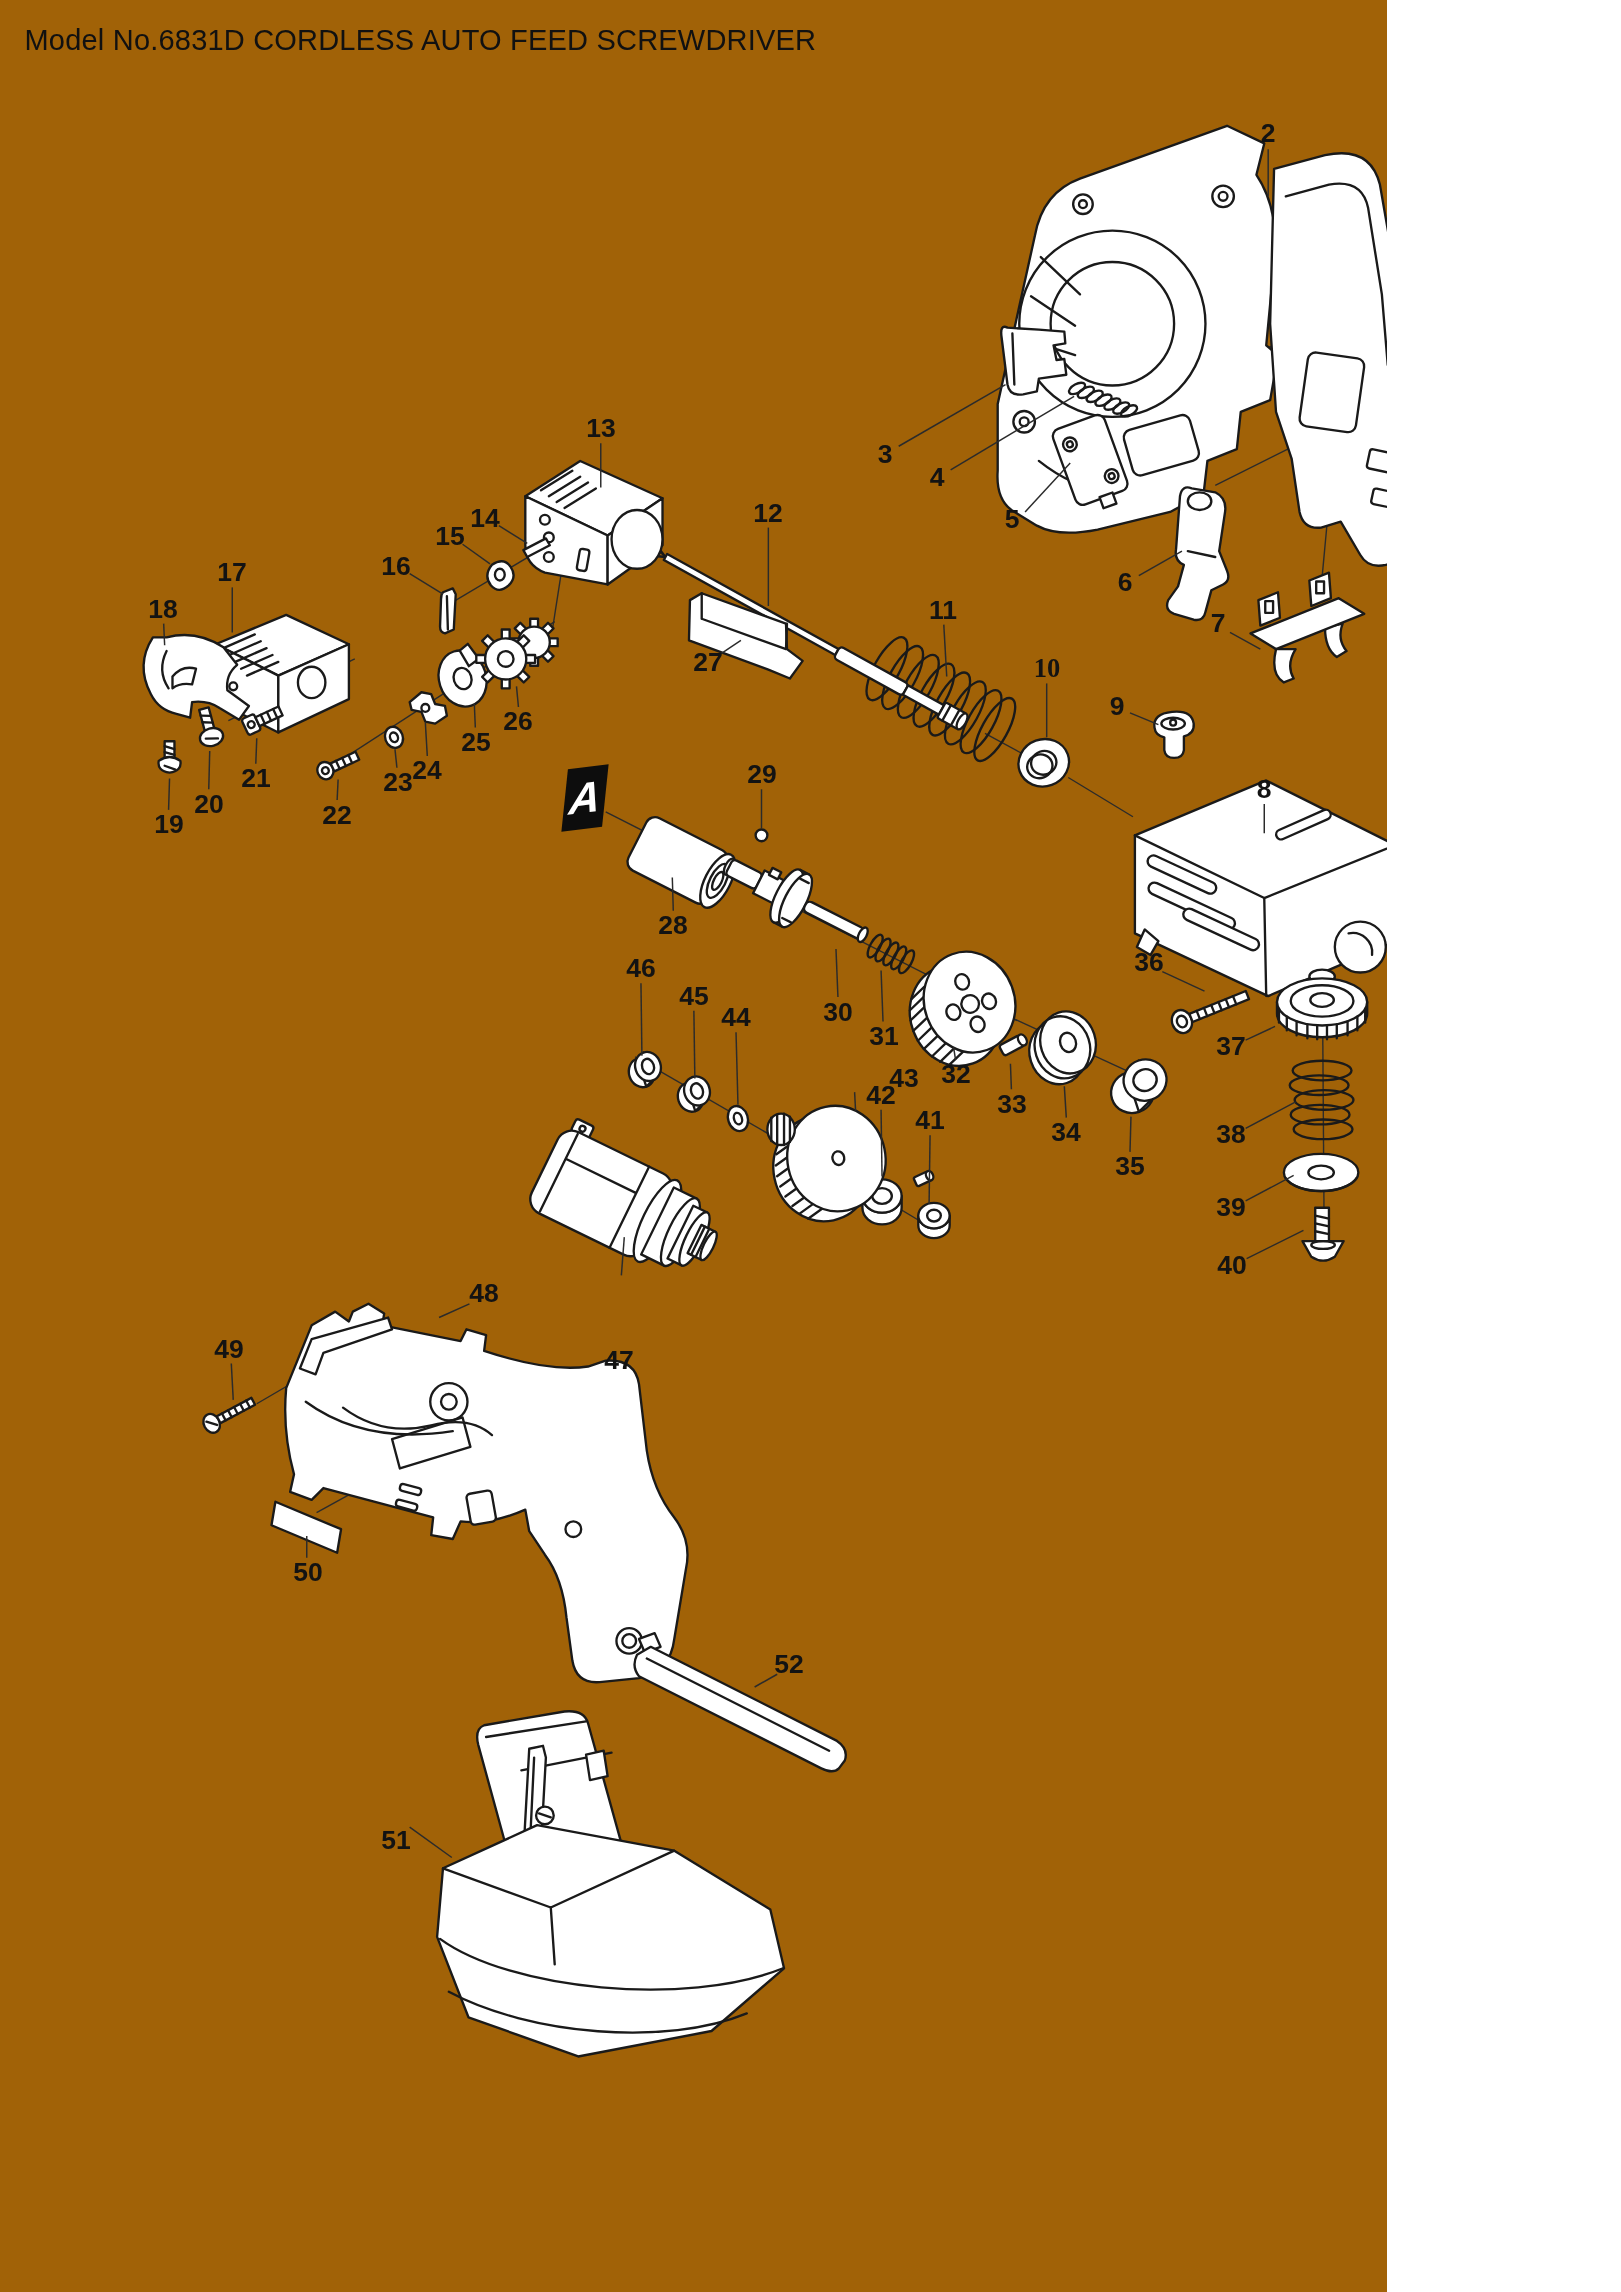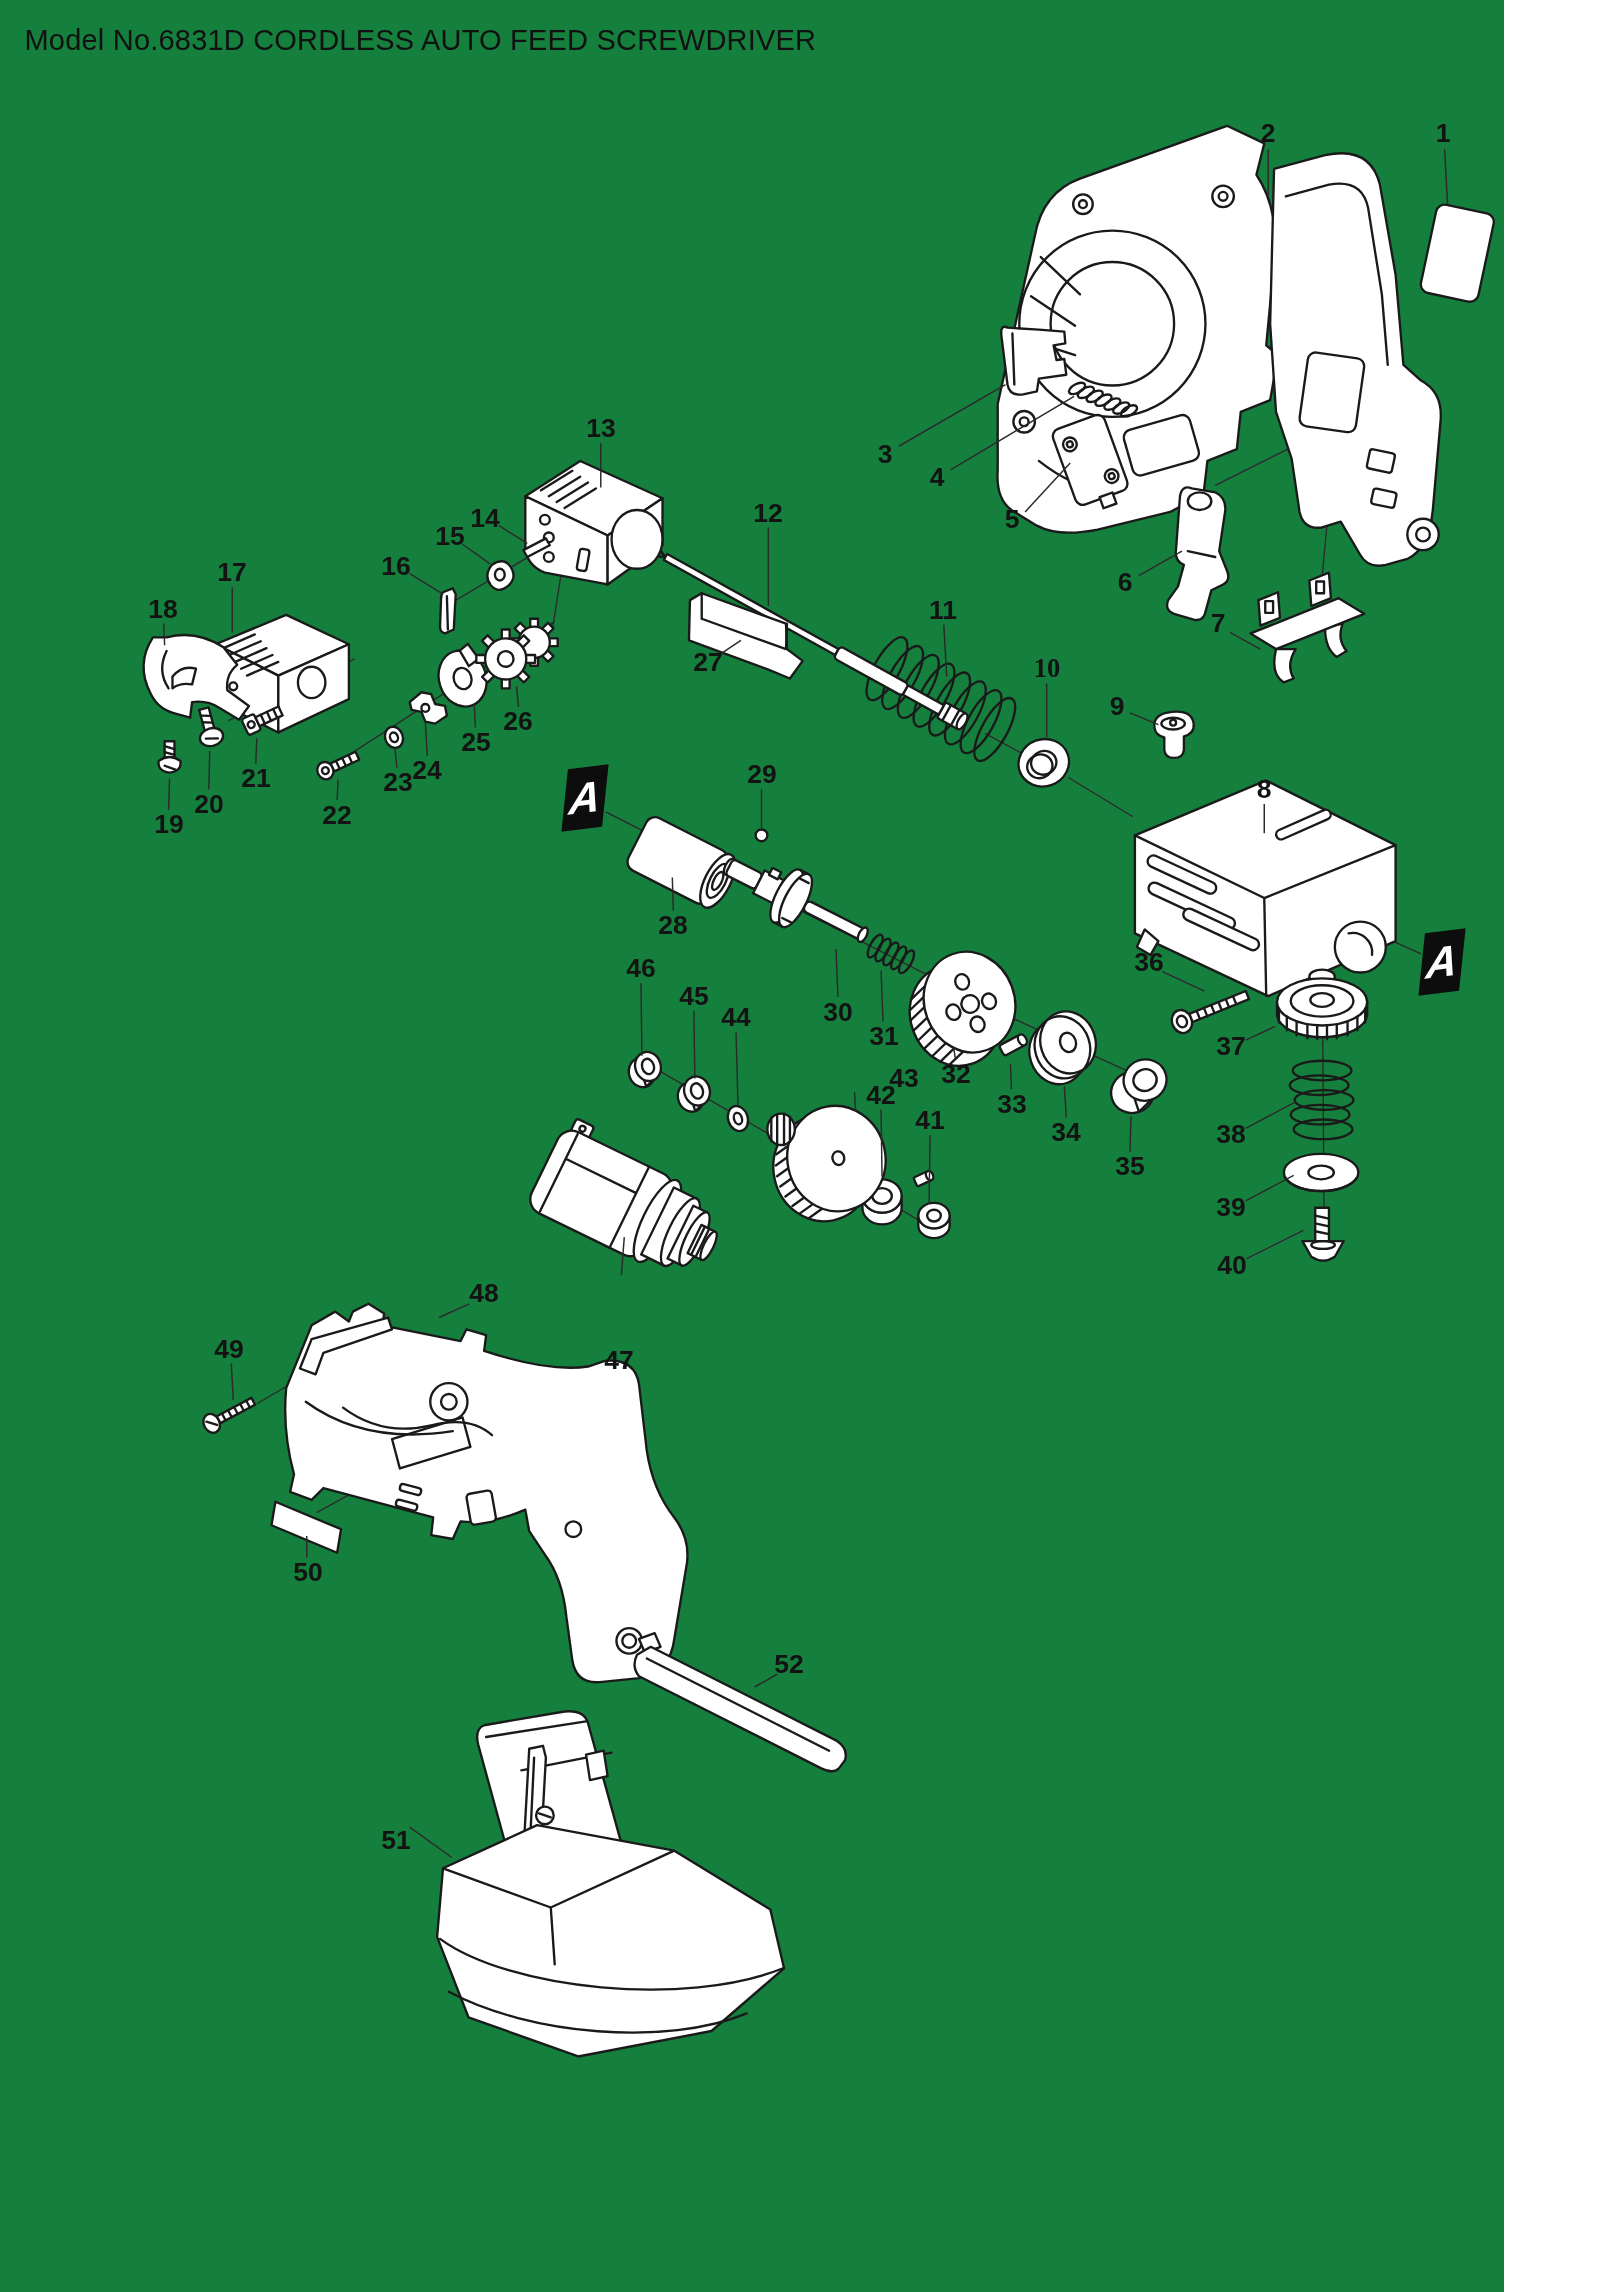--- a/index.html
+++ b/index.html
@@ -1,17 +1,17 @@
 <!DOCTYPE html>
 <html><head>
 <meta charset="utf-8">
 <style>
   html,body{margin:0;padding:0;background:#fff;}
   body{width:1621px;height:2293px;font-family:"Liberation Sans",sans-serif;}
-  .stage{position:relative;width:1504px;height:2293px;background:#15803d;overflow:hidden;}
+  .stage{position:relative;width:1387px;height:2293px;background:#a16207;overflow:hidden;}
   .stage svg{position:absolute;left:0;top:0;}
   .doc-title{position:absolute;left:24.5px;top:23.5px;font-size:29px;color:#111;letter-spacing:0.2px;white-space:nowrap;}
   .labels{position:absolute;left:0;top:0;width:100%;height:100%;}
   .part-label{position:absolute;transform:translate(-50%,-50%);font-size:26.5px;font-weight:600;color:#131313;line-height:1;}
   .a-marker{position:absolute;width:41px;height:61px;transform:translate(-50%,-50%) rotate(-7deg) skewX(-13deg);
             background:#0d0d0d;color:#fff;display:flex;align-items:center;justify-content:center;
             font-size:43px;font-weight:700;font-style:italic;}
   .ink{stroke:#1a1a1a;stroke-width:2.4;fill:none;stroke-linejoin:round;stroke-linecap:round;}
   .solid{fill:#ffffff;}
   .thin{stroke:#2b2b2b;stroke-width:1.4;}

